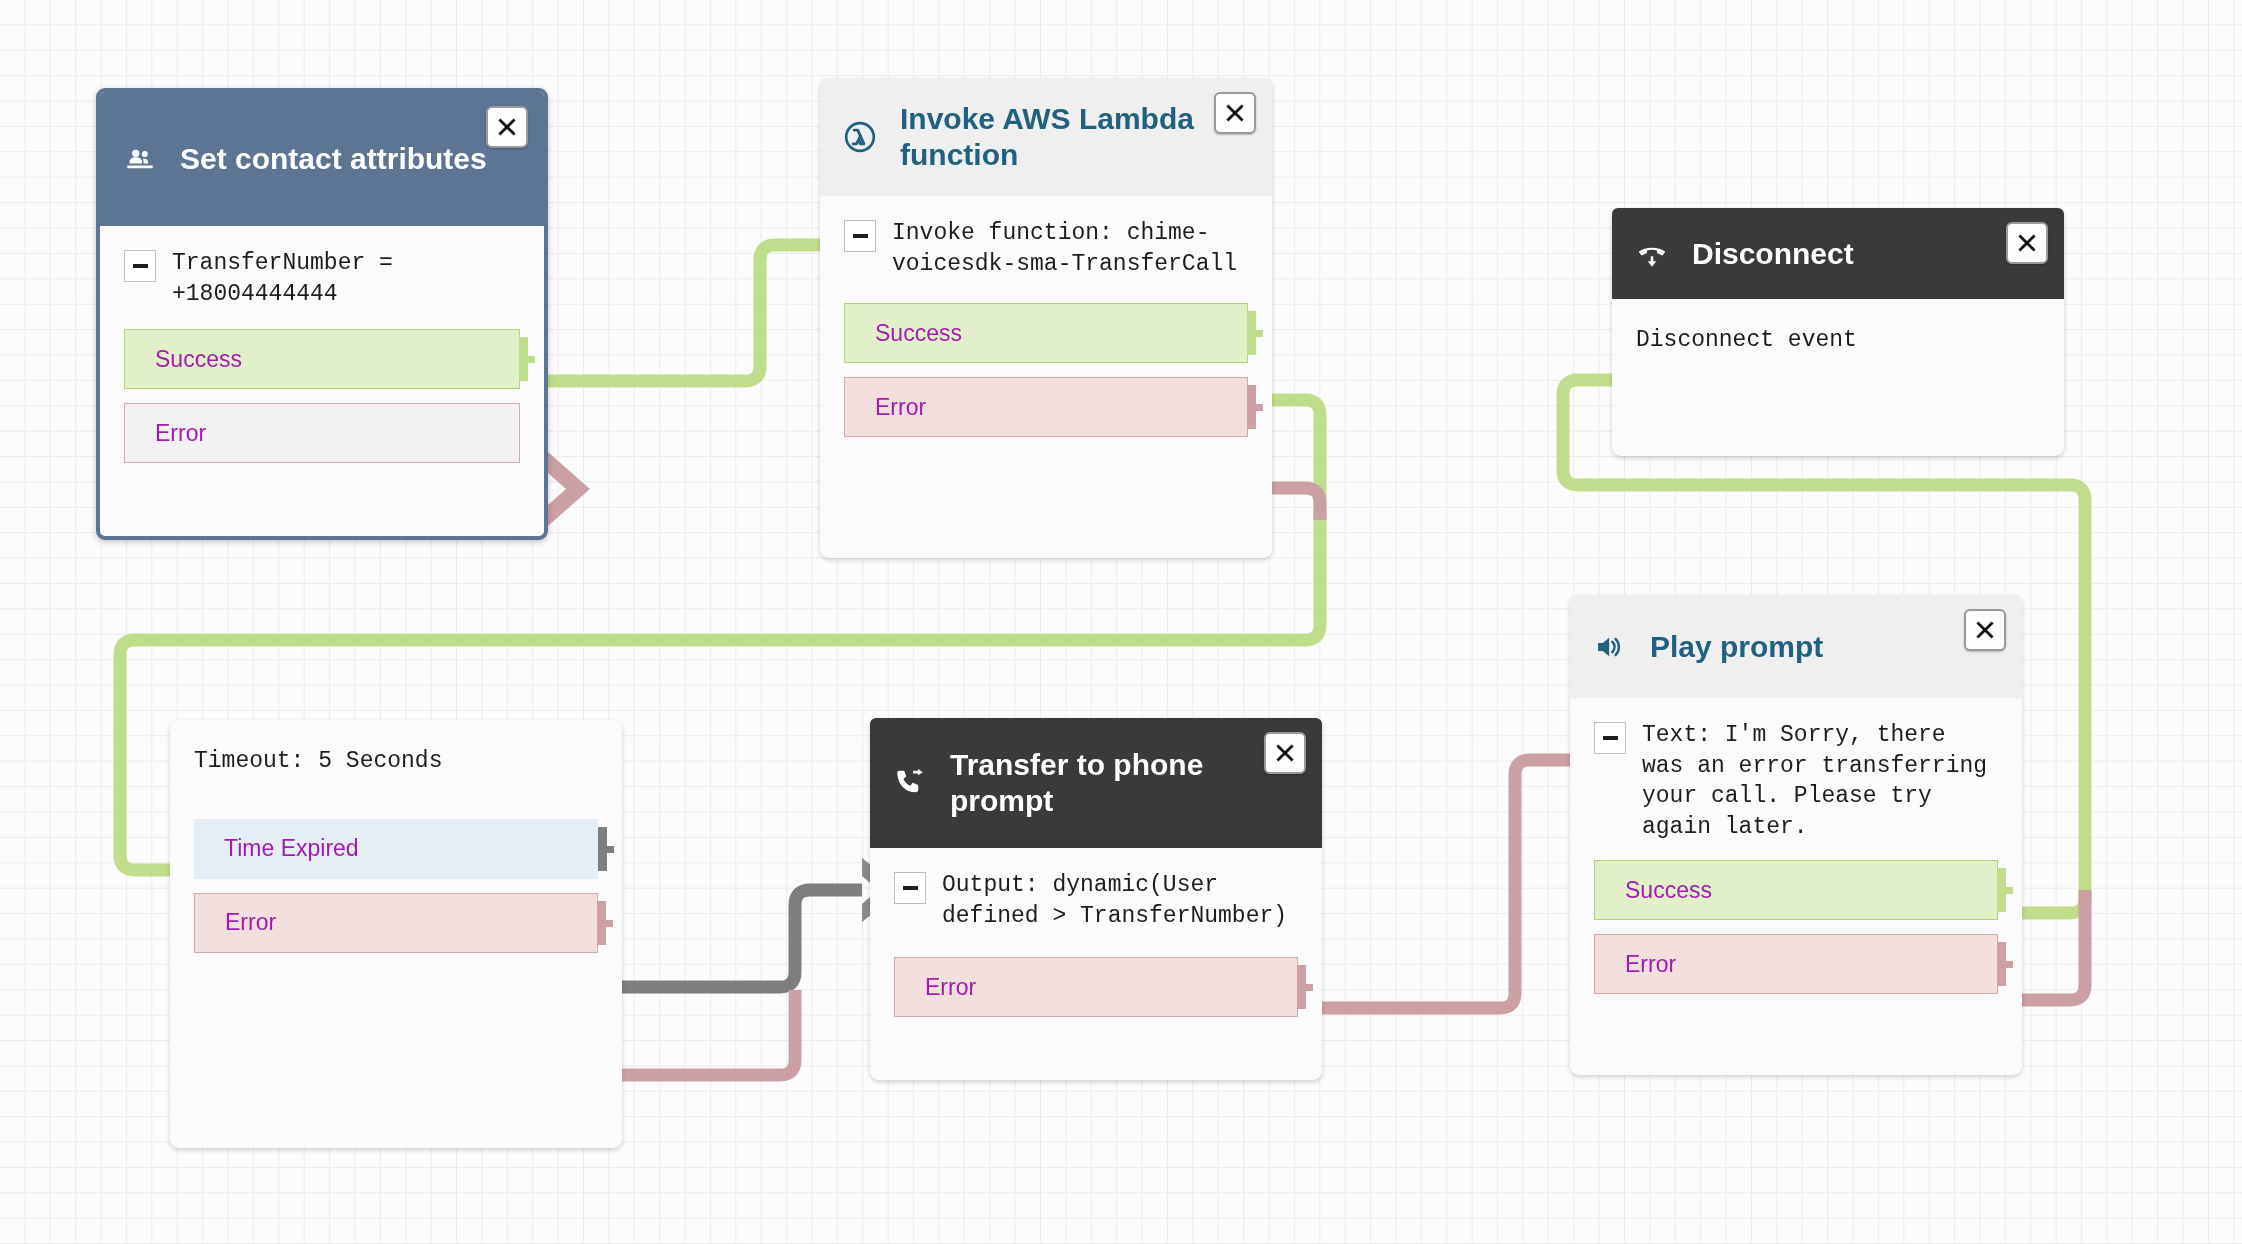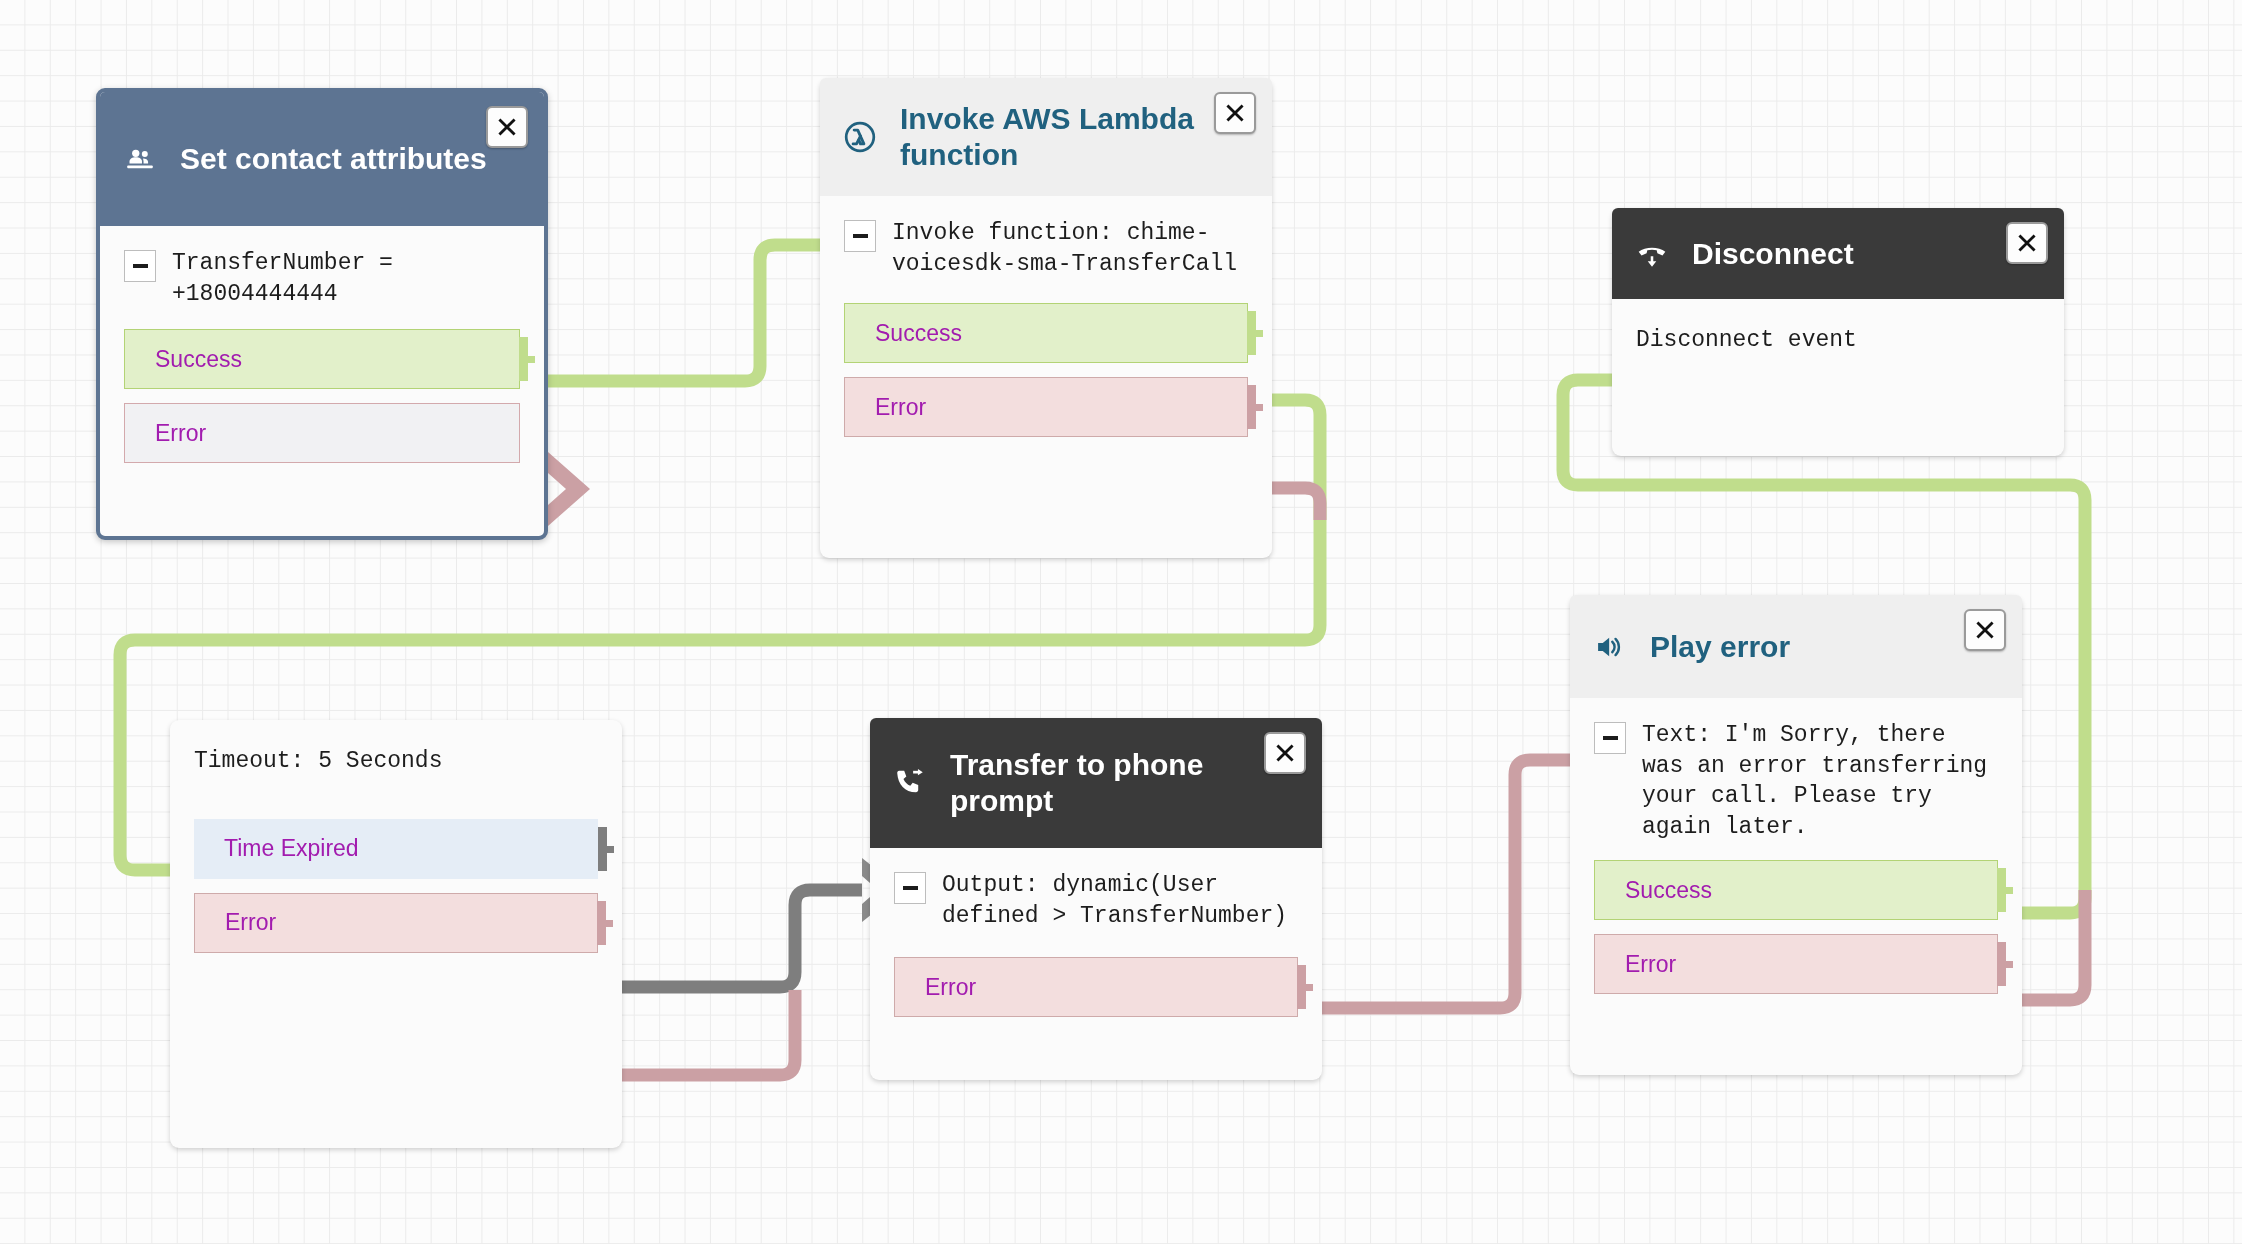--- a/index.html
+++ b/index.html
@@ -217,21 +217,21 @@
 
   <div class="node" id="n3" style="left:1570px;top:595px;width:452px;height:480px;">
     <div class="node-head grey" style="height:103px;">
       <span class="head-icon">
         <svg viewBox="0 0 24 24" width="34" height="34" fill="#20617f">
           <path d="M3.6 9.2h3.3L11.4 5.4v13.2L6.9 14.8H3.6z"></path>
           <path d="M13.6 8.3a5 5 0 0 1 0 7.4" fill="none" stroke="#20617f" stroke-width="1.7" stroke-linecap="round"></path>
           <path d="M15.9 6.3a8 8 0 0 1 0 11.4" fill="none" stroke="#20617f" stroke-width="1.7" stroke-linecap="round"></path>
         </svg>
       </span>
-      <span class="head-title">Play error</span>
+      <span class="head-title">Play prompt</span>
       <span class="close-btn">
         <svg viewBox="0 0 24 24" width="26" height="26" stroke="#111" stroke-width="2.6" fill="none">
             <path d="M5 5 L19 19 M19 5 L5 19"></path>
           </svg>
       </span>
     </div>
     <div class="node-body">
       <div class="body-row">
         <span class="minus-box">
             <i></i>

